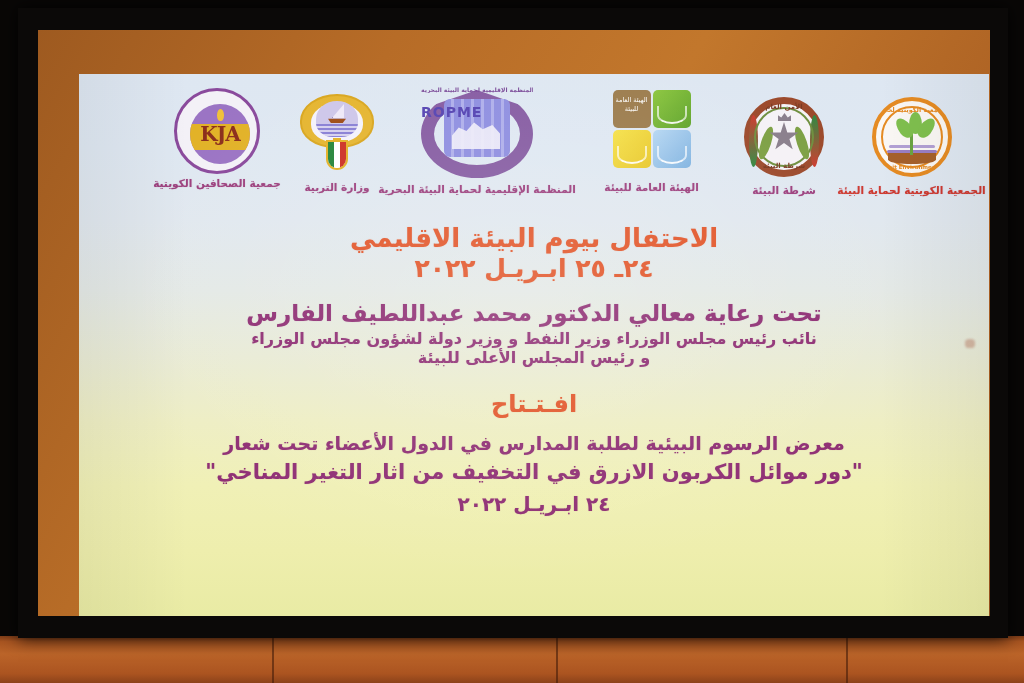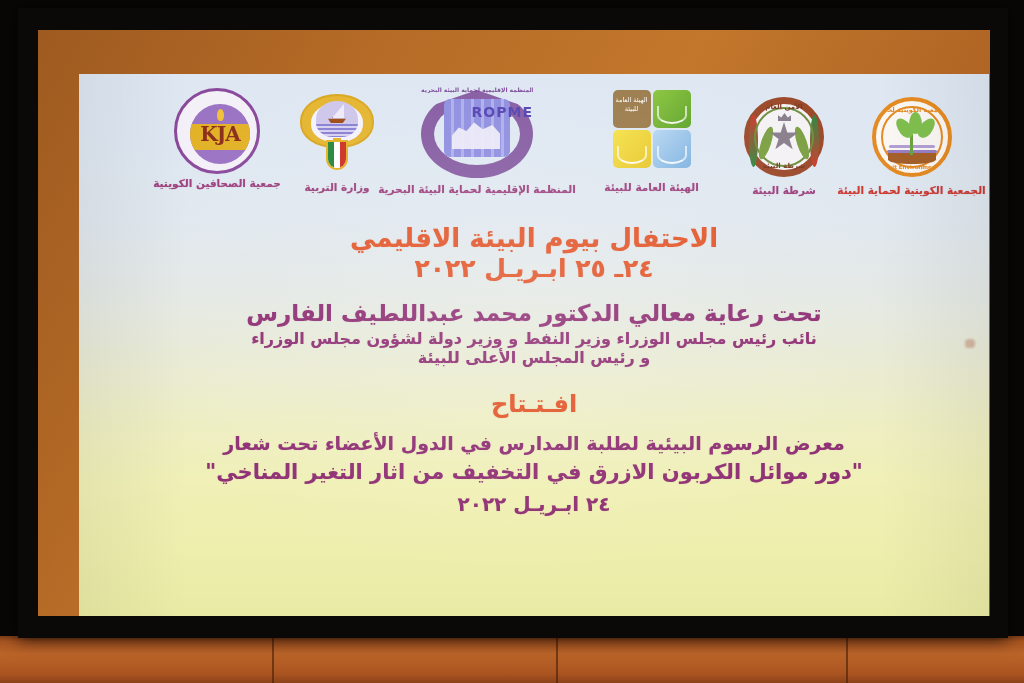--- a/index.html
+++ b/index.html
@@ -257,21 +257,21 @@
     left: 8px; top: 20px;
     width: 48px; height: 30px;
     background: #f1eefa;
     clip-path: polygon(0 55%, 14% 28%, 30% 40%, 46% 12%, 64% 34%, 84% 20%, 100% 48%, 100% 100%, 0 100%);
     opacity: 0.9;
   }
   .ropme .txt {
     position: absolute;
     left: 0; top: 20px;
     width: 112px;
-    text-align: right;
+    text-align: left;
     font-family: "DejaVu Sans", sans-serif;
     font-weight: bold;
     font-size: 14px;
     letter-spacing: 1px;
     color: #5c4bb5;
     z-index: 5;
   }
   .ropme .arabic-arc {
     position: absolute;
     left: 0; top: 2px;

